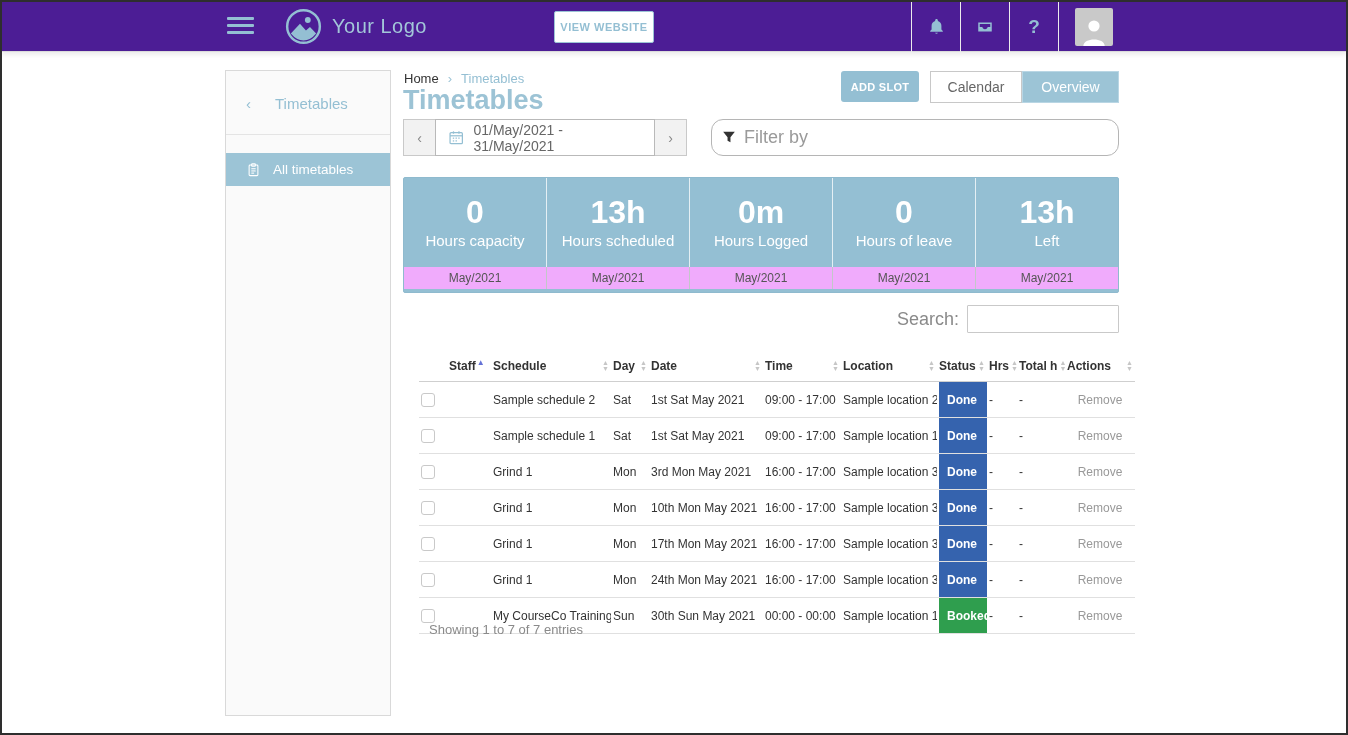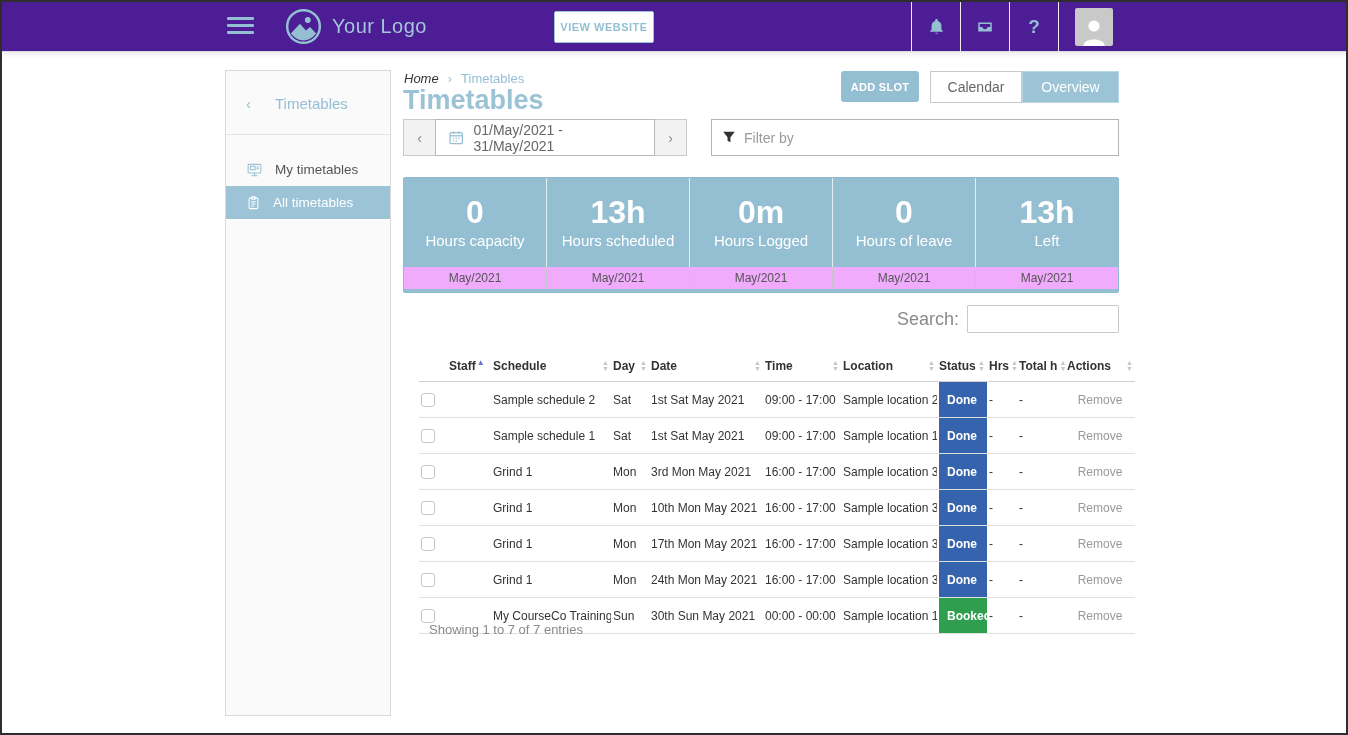--- a/index.html
+++ b/index.html
@@ -60,21 +60,21 @@
     padding-left: 20px; font-size: 13.5px; color: #555; cursor: pointer;
   }
   .side-item .s-icon { color: #9fc3d6; display: flex; }
   .side-item.active { background: #9cc4d6; color: #ffffff; }
   .side-item.active .s-icon { color: #ffffff; }
 
   
   .content { position: absolute; left: 401px; top: 60px; width: 716px; height: 660px; }
 
   .breadcrumb { position: absolute; left: 1px; top: 9px; font-size: 13px; display: flex; align-items: center; gap: 9px; }
-  .bc-home { color: #333; cursor: pointer; font-style: italic; }
+  .bc-home { color: #333; cursor: pointer; }
   .bc-sep { color: #9cc4d6; font-size: 13px; }
   .bc-cur { color: #94bfd3; cursor: pointer; }
   .page-title { position: absolute; left: 0; top: 23px; font-size: 27px; font-weight: bold; color: #9cc3d5; }
 
   .add-slot {
     position: absolute; left: 438px; top: 9px; width: 78px; height: 31px;
     background: #94bfd3; border: none; border-radius: 3px;
     color: #fff; font-size: 11px; font-weight: bold; letter-spacing: 0.3px; cursor: pointer;
     font-family: "Liberation Sans", sans-serif;
   }
@@ -92,22 +92,22 @@
     color: #888; font-size: 14px; display: flex; align-items: center; justify-content: center; cursor: pointer;
   }
   .dn-box {
     width: 220px; background: #fff; border: 1px solid #b9b9b9; margin: 0 -1px;
     display: flex; align-items: center; gap: 9px; padding: 0 12px; z-index: 1;
   }
   .dn-text { font-size: 14px; color: #666; }
 
   .filter-wrap { position: absolute; left: 308px; top: 57px; width: 408px; height: 37px; }
   .filter-input {
-    width: 100%; height: 100%; border: 1px solid #b5b5b5; border-radius: 0;
-    padding: 0 10px 0 32px; font-size: 14px; color: #444; outline: none;
+    width: 100%; height: 100%; border: 1px solid #b5b5b5; border-radius: 12px;
+    padding: 0 10px 0 32px; font-size: 18px; color: #444; outline: none;
     font-family: "Liberation Sans", sans-serif;
   }
   .filter-input::placeholder { color: #9a9a9a; }
   .filter-funnel { position: absolute; left: 11px; top: 11px; }
 
   
   .stats {
     position: absolute; left: 0; top: 115px; width: 716px;
     background: #94bfd3; border: 1px solid #8fbace; border-radius: 2px;
     padding-bottom: 3px;
@@ -213,33 +213,20 @@
       </div>
     </div>
   </div>
 
   <div class="sidebar">
     <div class="sidebar-head">
       <span>‹</span>
       <span>Timetables</span>
     </div>
     <div class="sidebar-items">
-        <div class="side-item">
-          <span class="s-icon">
-            <svg width="17" height="16" viewBox="0 0 24 24" fill="none" stroke="currentColor" stroke-width="1.7">
-              <rect x="2.5" y="3.5" width="19" height="13" rx="1"></rect>
-              <line x1="12" y1="16.5" x2="12" y2="20"></line>
-              <line x1="7.5" y1="20.5" x2="16.5" y2="20.5"></line>
-              <rect x="6" y="6.5" width="7" height="5"></rect>
-              <line x1="15" y1="7.5" x2="18.5" y2="7.5"></line>
-              <line x1="15" y1="10" x2="18.5" y2="10"></line>
-            </svg>
-          </span>
-          <span>My timetables</span>
-        </div>
         <div class="side-item active">
           <span class="s-icon">
             <svg width="15" height="16" viewBox="0 0 24 24" fill="none" stroke="currentColor" stroke-width="1.7">
               <rect x="5" y="4" width="14" height="17" rx="1.5"></rect>
               <rect x="9" y="2" width="6" height="4" rx="1"></rect>
               <line x1="8.5" y1="10" x2="15.5" y2="10"></line>
               <line x1="8.5" y1="13.5" x2="15.5" y2="13.5"></line>
               <line x1="8.5" y1="17" x2="13" y2="17"></line>
             </svg>
           </span>

